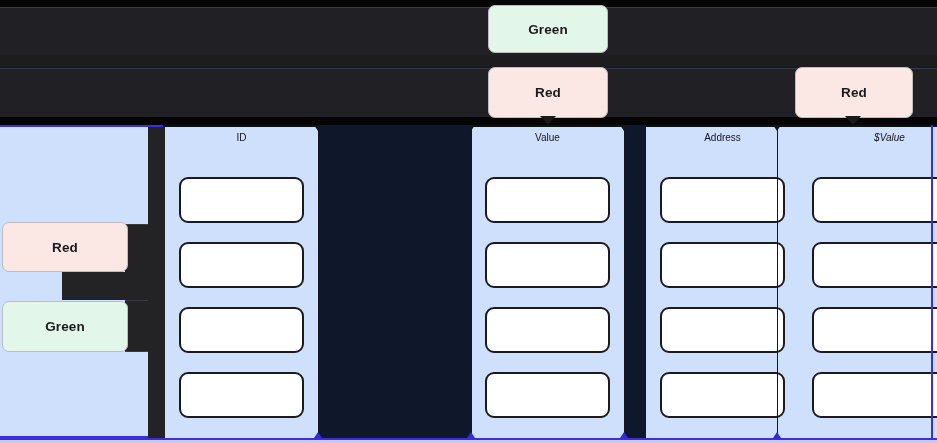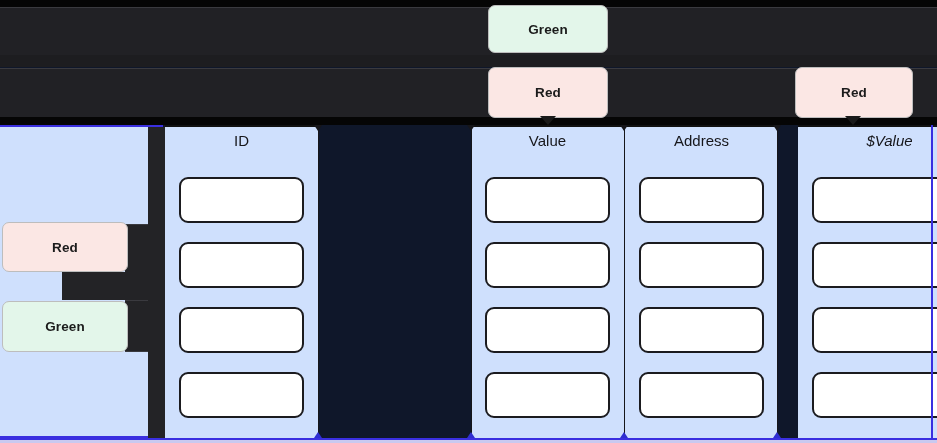--- a/index.html
+++ b/index.html
@@ -126,21 +126,21 @@
     top: 0;
     height: 313px;
     background: #cfe0fd;
     border-top: 2px solid #111;
     box-sizing: border-box;
   }
   .col-header {
     position: absolute;
     top: 5px; left: 0; right: 0;
     text-align: center;
-    font-size: 15px;
+    font-size: 10px;
     color: #16161a;
     font-weight: normal;
   }
   .cell {
     position: absolute;
     left: 14px;
     width: calc(100% - 28px);
     height: 46px;
     background: #ffffff;
     border: 2.5px solid #1b1b1f;
@@ -233,21 +233,21 @@
 
 
       <div class="column" style="left:306px; width:153px;">
         <div class="col-header">Value</div>
         <div class="cell r0"></div>
         <div class="cell r1"></div>
         <div class="cell r2"></div>
         <div class="cell r3"></div>
       </div>
 
-      <div class="column" style="left:460px; width:153px;">
+      <div class="column" style="left:481px; width:153px;">
         <div class="col-header">Address</div>
         <div class="cell r0"></div>
         <div class="cell r1"></div>
         <div class="cell r2"></div>
         <div class="cell r3"></div>
       </div>
 
       <div class="column" style="left:633px; width:183px;font-style:italic;">
         <div class="col-header">$Value</div>
         <div class="cell r0"></div>

